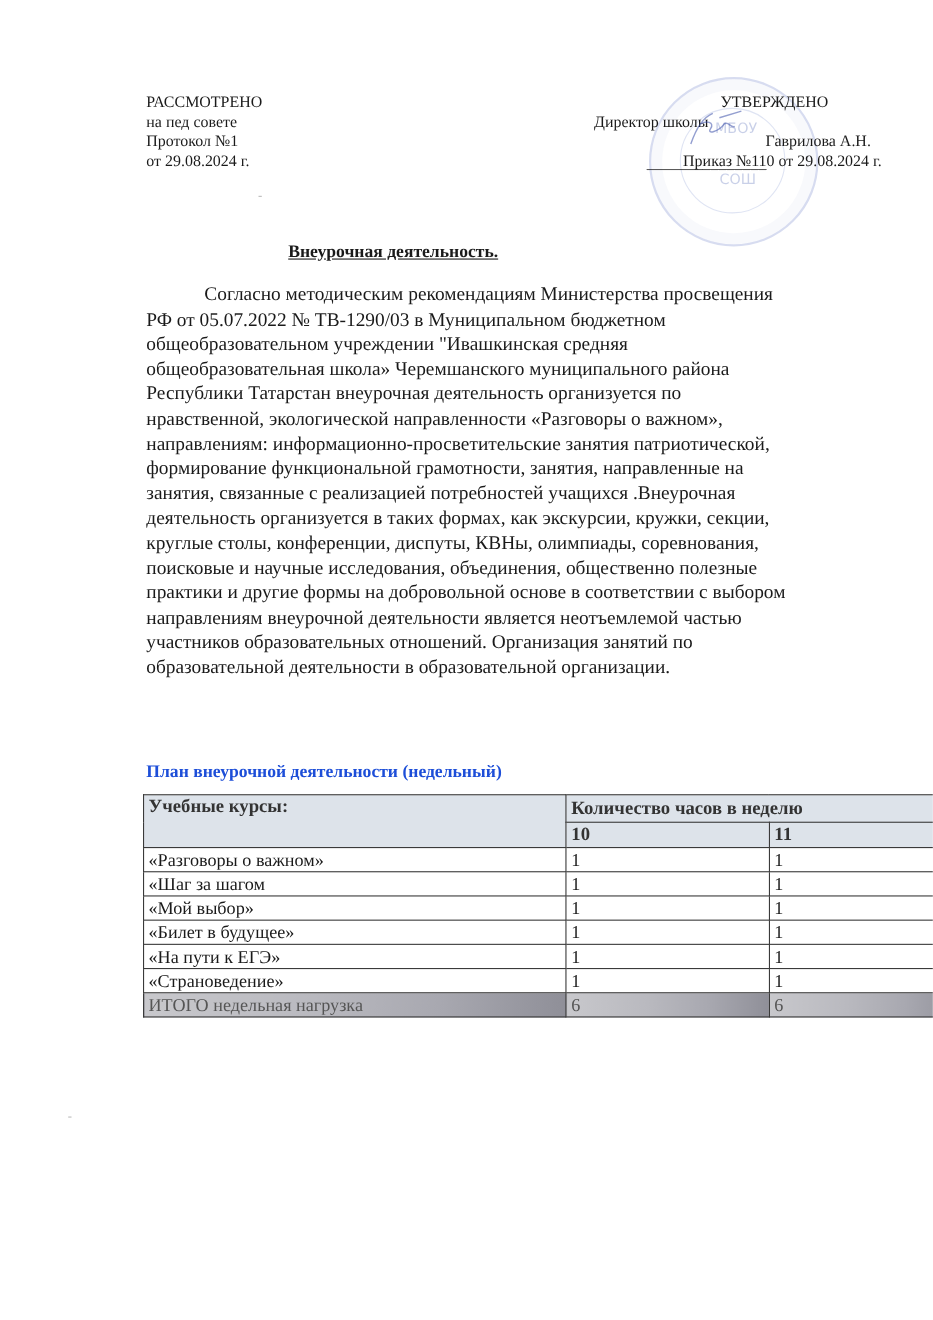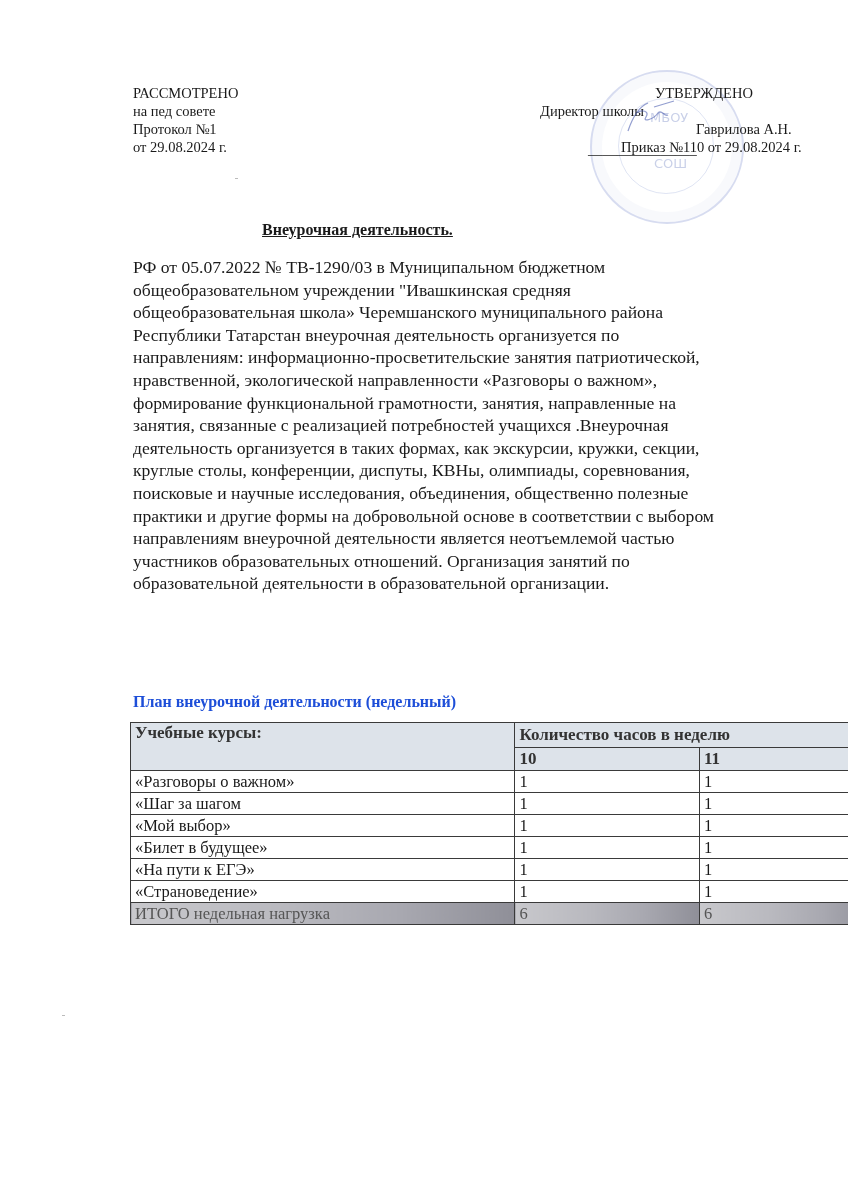--- a/index.html
+++ b/index.html
@@ -69,26 +69,27 @@
 <div class="abs hdr" style="left:696px; top:120px;">Гаврилова А.Н.</div>
 <div class="abs hdr" style="left:621px; top:138px;">Приказ №110 от 29.08.2024 г.</div>
 
 <svg class="abs sign" viewBox="0 0 60 40">
   <path d="M10 34 C14 22, 20 10, 30 6 M18 16 C24 12, 32 14, 28 20 C24 26, 36 22, 40 16 C44 12, 46 20, 50 18 M36 10 L56 4" fill="none" stroke="rgba(60,80,170,0.55)" stroke-width="1.3"></path>
 </svg>
 
 <div class="abs title">Внеурочная деятельность.</div>
 
 <div class="abs body-text">
+  <span class="line" style="white-space:pre;">            Согласно методическим рекомендациям Министерства просвещения</span>
   <span class="line">РФ от 05.07.2022 № ТВ-1290/03 в Муниципальном бюджетном</span>
   <span class="line">общеобразовательном учреждении "Ивашкинская средняя</span>
   <span class="line">общеобразовательная школа» Черемшанского муниципального района</span>
   <span class="line">Республики Татарстан внеурочная деятельность организуется  по</span>
+  <span class="line">нравственной, экологической направленности «Разговоры о важном»,</span>
   <span class="line">направлениям: информационно-просветительские занятия патриотической,</span>
-  <span class="line">нравственной, экологической направленности «Разговоры о важном»,</span>
   <span class="line">формирование функциональной грамотности, занятия, направленные на</span>
   <span class="line">занятия, связанные с реализацией  потребностей учащихся .Внеурочная</span>
   <span class="line">деятельность организуется в таких формах,  как экскурсии,  кружки, секции,</span>
   <span class="line">круглые  столы, конференции, диспуты, КВНы, олимпиады, соревнования,</span>
   <span class="line">поисковые и научные исследования, объединения, общественно полезные</span>
   <span class="line">практики и другие формы на добровольной основе в соответствии с выбором</span>
   <span class="line">направлениям внеурочной деятельности является неотъемлемой частью</span>
   <span class="line">участников образовательных отношений. Организация занятий по</span>
   <span class="line">образовательной деятельности в образовательной организации.</span>
 </div>

